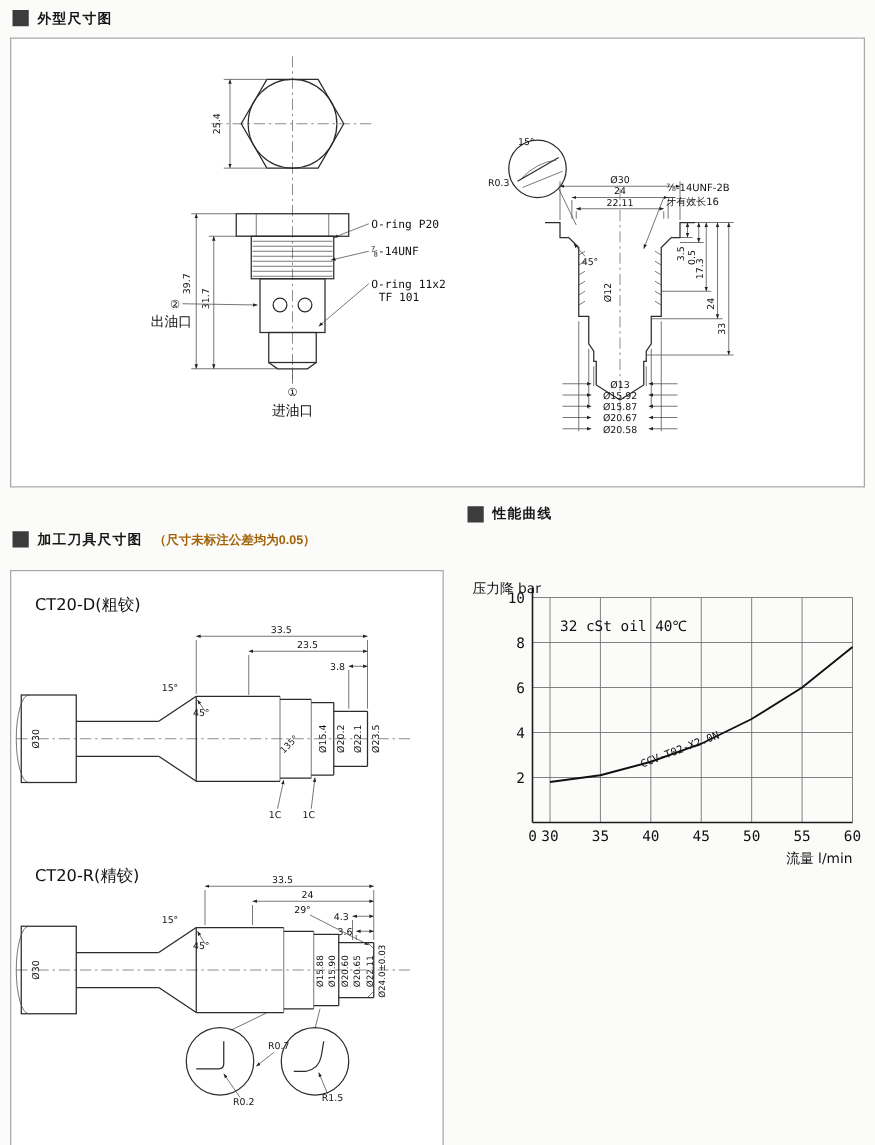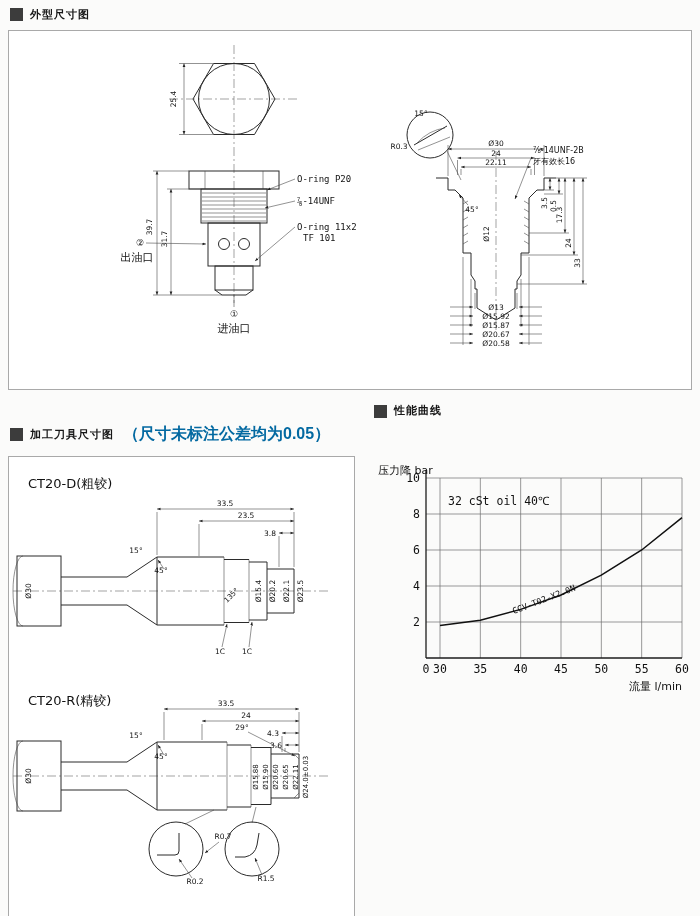--- a/index.html
+++ b/index.html
@@ -1,19 +1,19 @@
 <!DOCTYPE html>
 <html><head>
 <meta charset="utf-8">
 <style>
   html,body{margin:0;padding:0;background:#ffffff;}
   .page{position:relative;width:700px;height:916px;background:#fbfbfa;font-family:"Liberation Sans","DejaVu Sans",sans-serif;overflow:hidden;}
   .section-header{position:absolute;display:flex;align-items:center;gap:7px;color:#161616;}
   .section-header .title{font-size:11px;font-weight:bold;letter-spacing:1px;}
-  .section-header .note{font-size:16px;font-weight:bold;color:#0369a1;margin-left:2px;}
+  .section-header .note{font-size:10px;font-weight:bold;color:#a16207;margin-left:2px;}
   .sq{width:13px;height:13px;background:#3c3c3c;flex:0 0 auto;}
   .box{position:absolute;border:1px solid #a9a9a9;background:#ffffff;box-sizing:border-box;}
   svg{display:block;}
   svg text{font-family:"DejaVu Sans",sans-serif;fill:#111;}
   .ln{stroke:#2b2b2b;stroke-width:1;fill:none;}
   .thin{stroke:#4a4a4a;stroke-width:0.6;fill:none;}
   .cl{stroke:#666;stroke-width:0.6;fill:none;stroke-dasharray:9 3 2 3;}
   .dim{font-size:7.5px;}
   .dim9{font-size:9px;}
   .lbl{font-family:"DejaVu Sans Mono",monospace;font-size:9px;}

